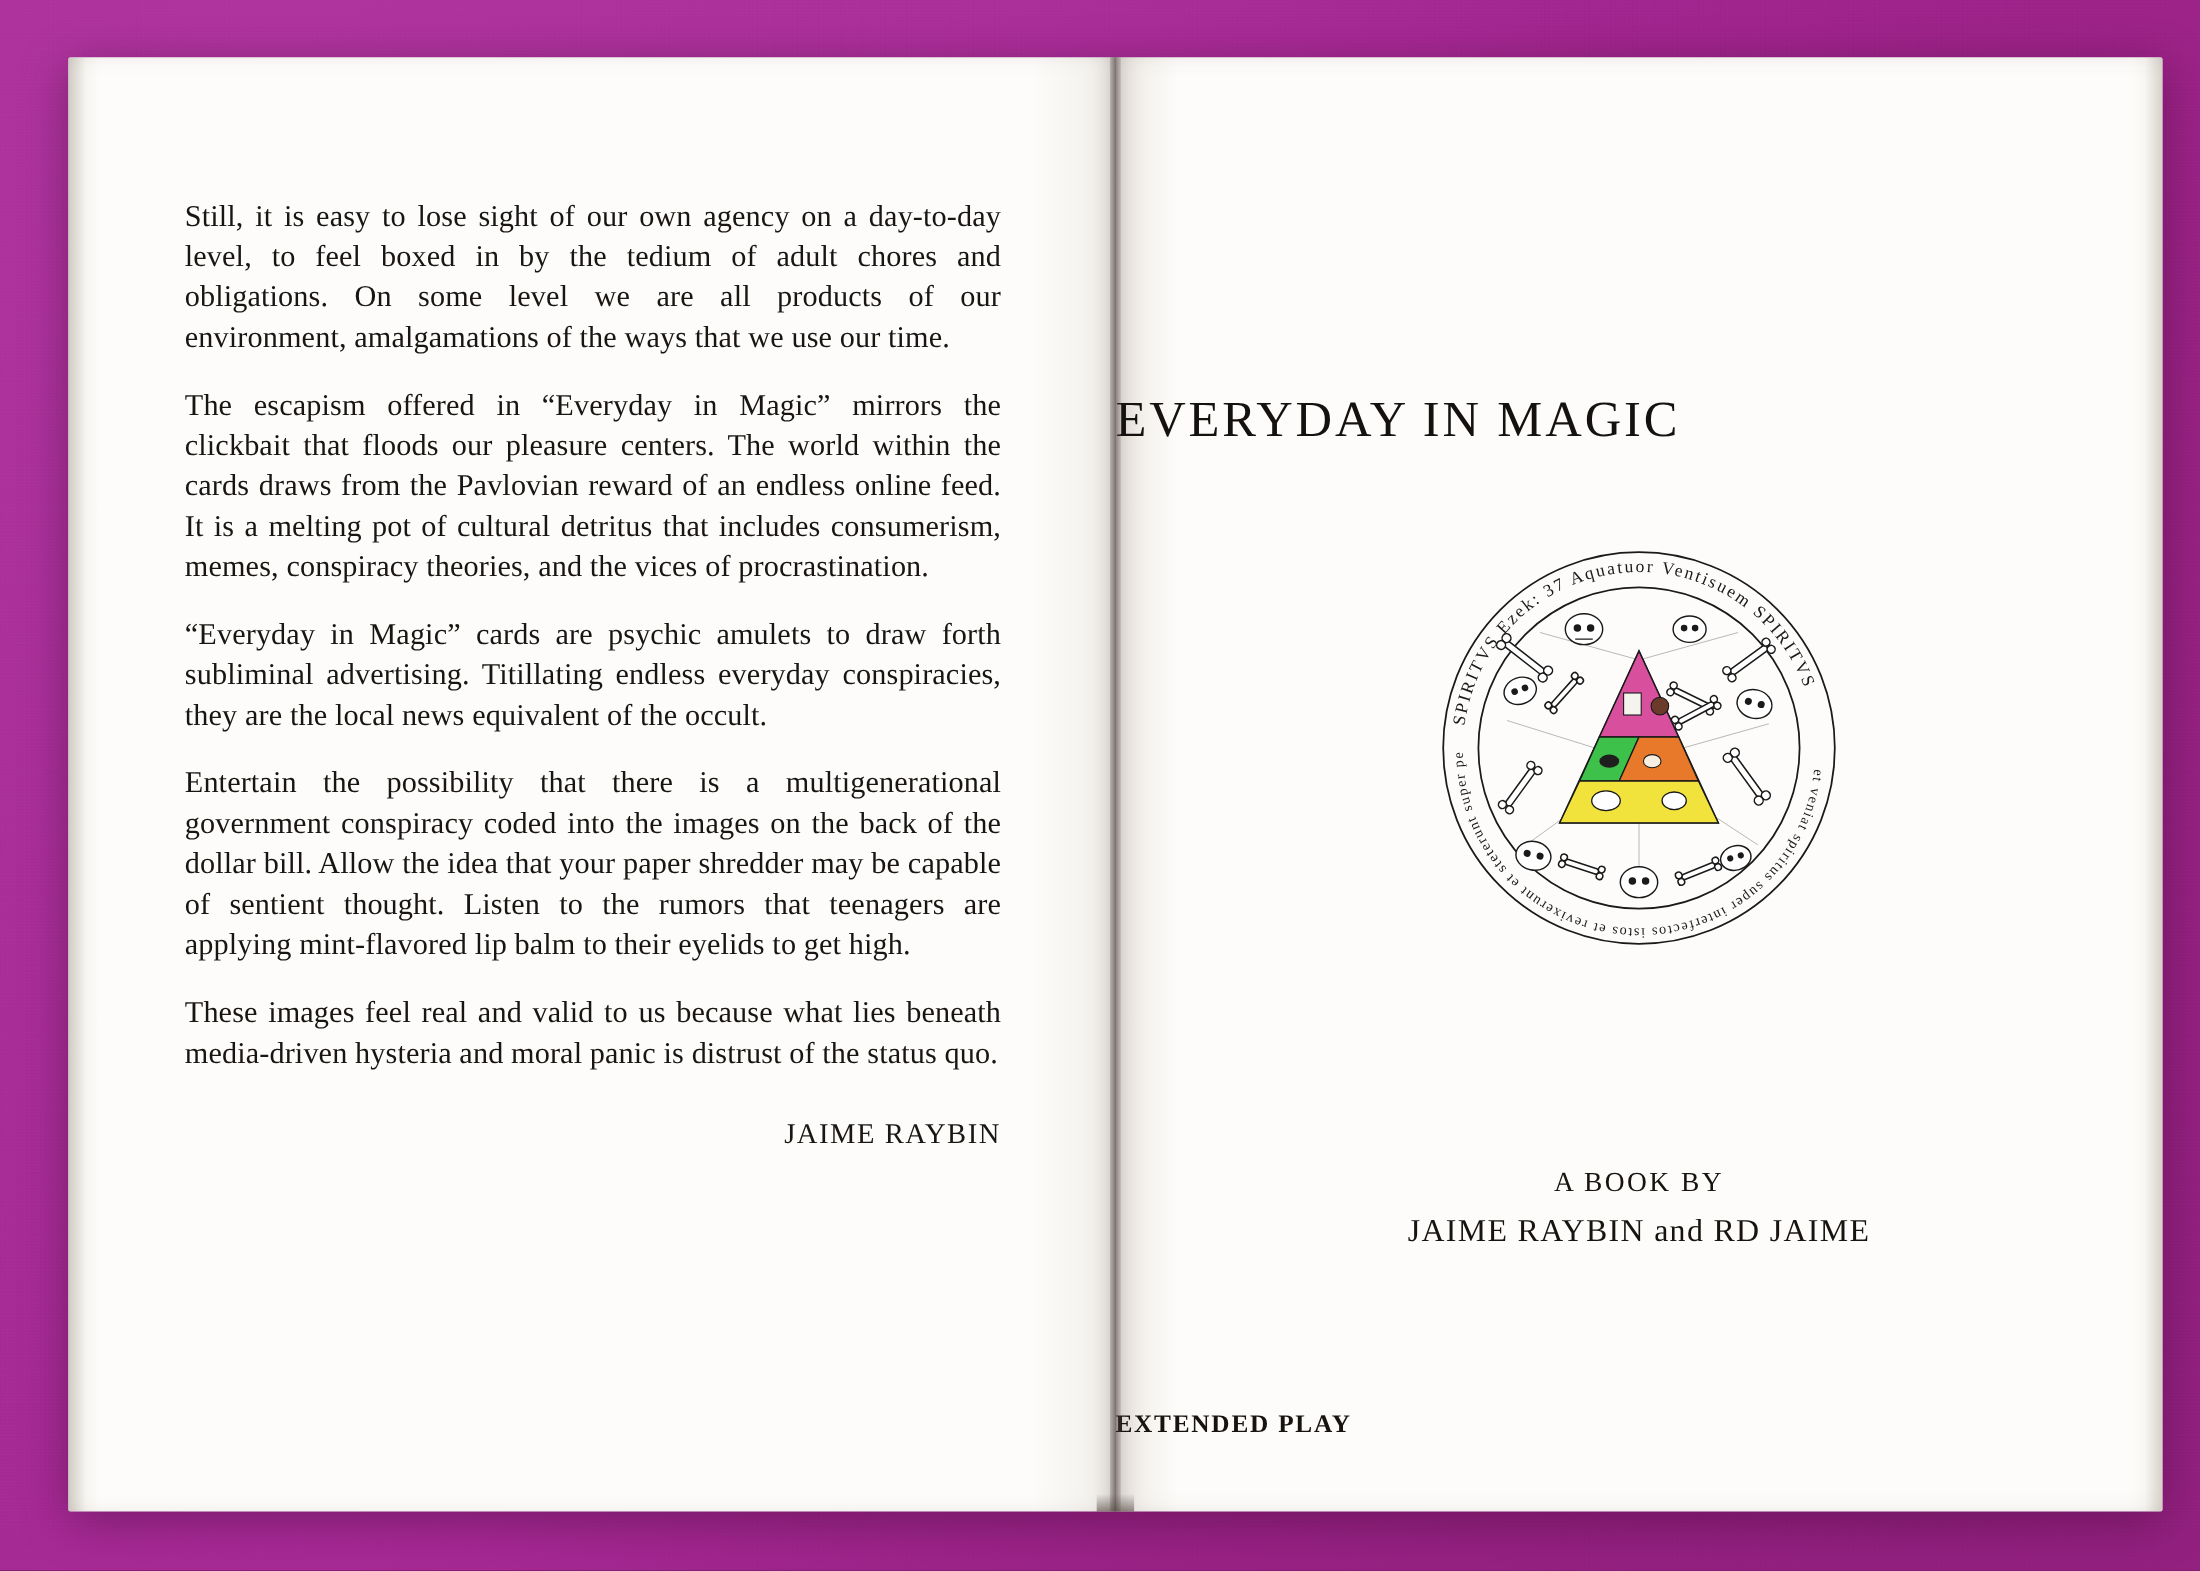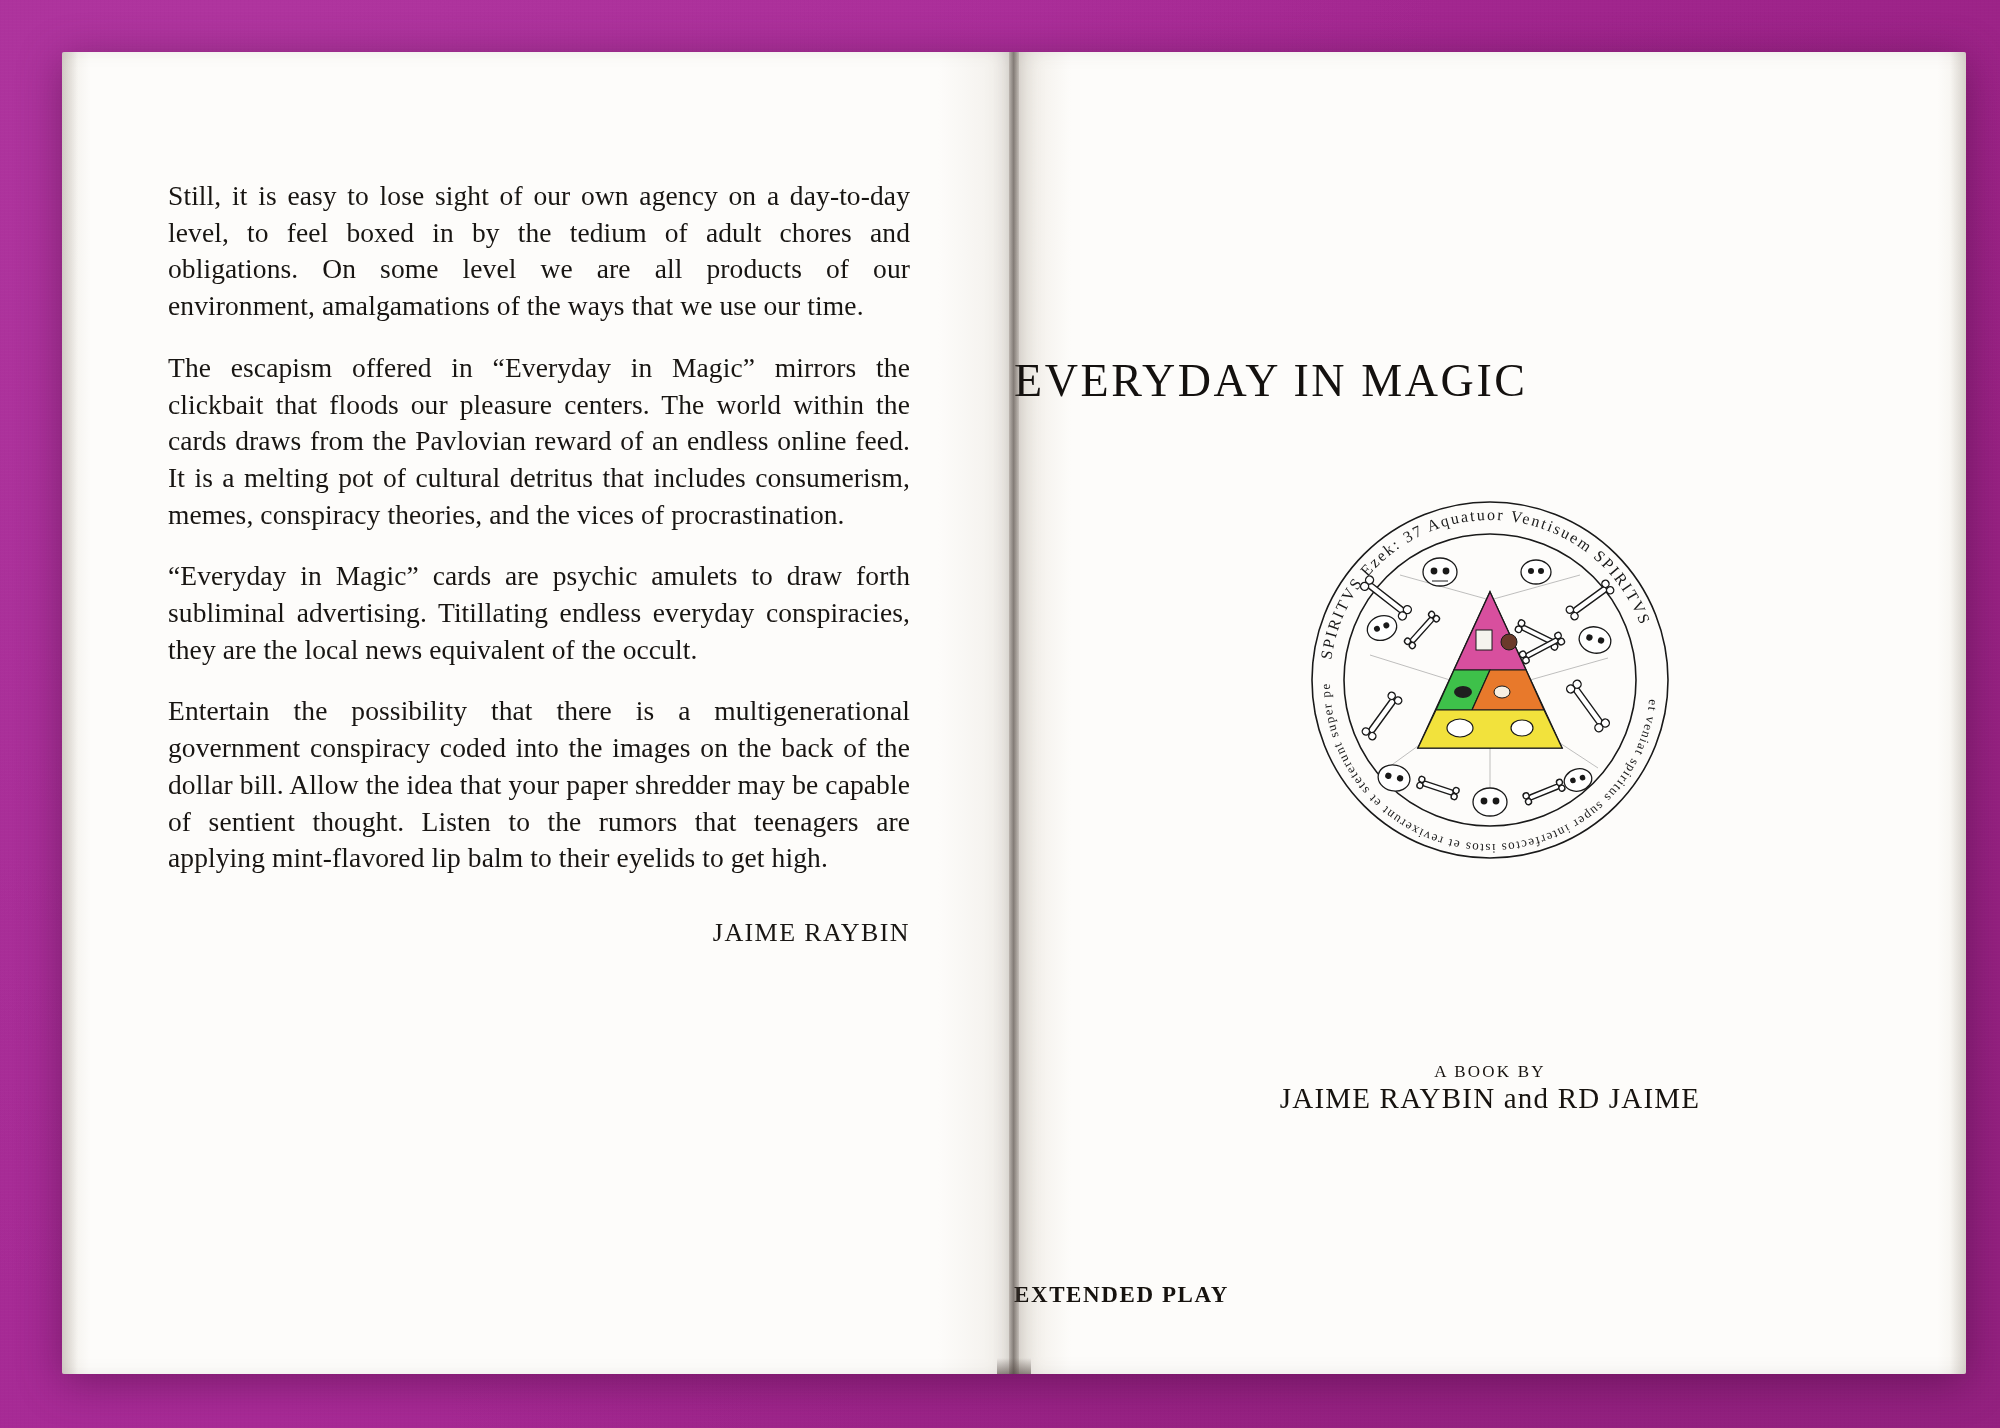--- a/index.html
+++ b/index.html
@@ -145,22 +145,23 @@
   }
   .credit {
     position: absolute;
     top: 1010px;
     left: 0;
     width: 100%;
     text-align: center;
     color: #17130f;
   }
   .credit .line1 {
-    font-size: 17px;
+    font-size: 25px;
     letter-spacing: 2.2px;
+    margin-bottom: 13px;
   }
   .credit .line2 {
     font-size: 29px;
     letter-spacing: 1.2px;
   }
   .imprint {
     position: absolute;
     top: 1230px;
     left: 0;
     width: 100%;
@@ -181,20 +182,21 @@
 
   <div class="book">
 
     <div class="page page-left">
       <div class="page-edge-left"></div>
       <div class="essay">
         <p>Still, it is easy to lose sight of our own agency on a day-to-day level, to feel boxed in by the tedium of adult chores and obligations. On some level we are all products of our environment, amalgamations of the ways that we use our time.</p>
         <p>The escapism offered in “Everyday in Magic” mirrors the clickbait that floods our pleasure centers. The world within the cards draws from the Pavlovian reward of an endless online feed. It is a melting pot of cultural detritus that includes consumerism, memes, conspiracy theories, and the vices of procrastination.</p>
         <p>“Everyday in Magic” cards are psychic amulets to draw forth subliminal advertising. Titillating endless everyday conspiracies, they are the local news equivalent of the occult.</p>
         <p>Entertain the possibility that there is a multigenerational government conspiracy coded into the images on the back of the dollar bill. Allow the idea that your paper shredder may be capable of sentient thought. Listen to the rumors that teenagers are applying mint-flavored lip balm to their eyelids to get high.</p>
+        <p>These images feel real and valid to us because what lies beneath media-driven hysteria and moral panic is distrust of the status quo.</p>
         <div class="byline">JAIME RAYBIN</div>
       </div>
     </div>
 
     <div class="page page-right">
       <div class="page-edge-right"></div>
       <div class="title-page">
 
         <div class="book-title">EVERYDAY IN MAGIC</div>
 

